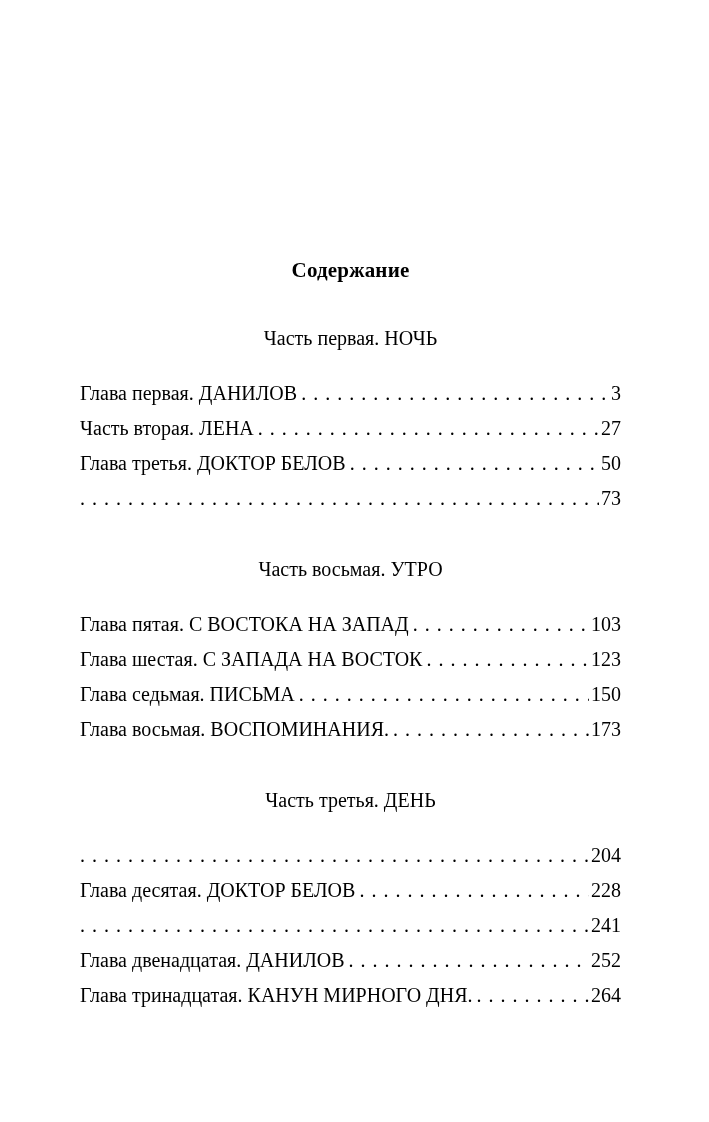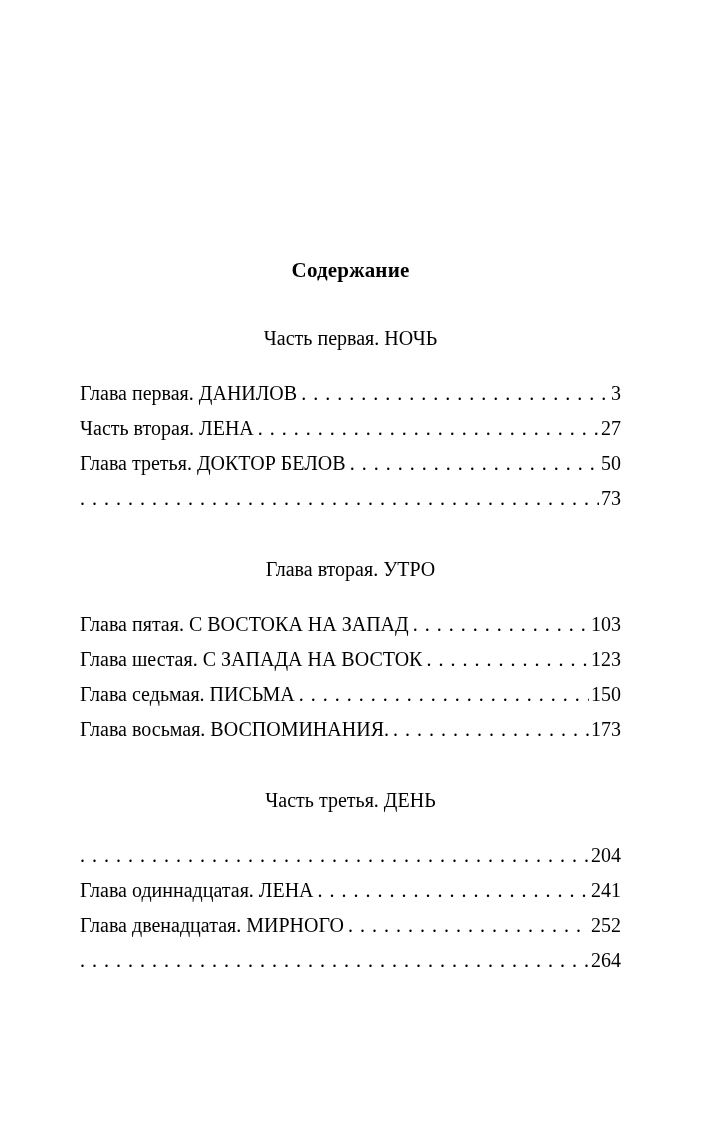--- a/index.html
+++ b/index.html
@@ -92,21 +92,21 @@
         <span class="page-num">50</span>
       </div>
       <div class="entry">
         <span class="dots"></span>
         <span class="page-num">73</span>
       </div>
     </div>
   </section>
 
   <section class="part">
-    <h2 class="part-heading">Глава вторая. УТРО</h2>
+    <h2 class="part-heading">Часть восьмая. УТРО</h2>
     <div class="entries">
       <div class="entry">
         <span class="label">Глава пятая. С ВОСТОКА НА ЗАПАД</span>
         <span class="dots"></span>
         <span class="page-num">103</span>
       </div>
       <div class="entry">
         <span class="label">Глава шестая. С ЗАПАДА НА ВОСТОК</span>
         <span class="dots"></span>
         <span class="page-num">123</span>
@@ -125,29 +125,34 @@
   </section>
 
   <section class="part">
     <h2 class="part-heading">Часть третья. ДЕНЬ</h2>
     <div class="entries">
       <div class="entry">
         <span class="dots"></span>
         <span class="page-num">204</span>
       </div>
       <div class="entry">
-        <span class="label">Глава одиннадцатая. ЛЕНА</span>
+        <span class="label">Глава десятая. ДОКТОР БЕЛОВ</span>
+        <span class="dots"></span>
+        <span class="page-num">228</span>
+      </div>
+      <div class="entry">
         <span class="dots"></span>
         <span class="page-num">241</span>
       </div>
       <div class="entry">
-        <span class="label">Глава двенадцатая. МИРНОГО</span>
+        <span class="label">Глава двенадцатая. ДАНИЛОВ</span>
         <span class="dots"></span>
         <span class="page-num">252</span>
       </div>
       <div class="entry">
+        <span class="label">Глава тринадцатая. КАНУН МИРНОГО ДНЯ.</span>
         <span class="dots"></span>
         <span class="page-num">264</span>
       </div>
     </div>
   </section>
 
 </div>
 
 </body></html>

